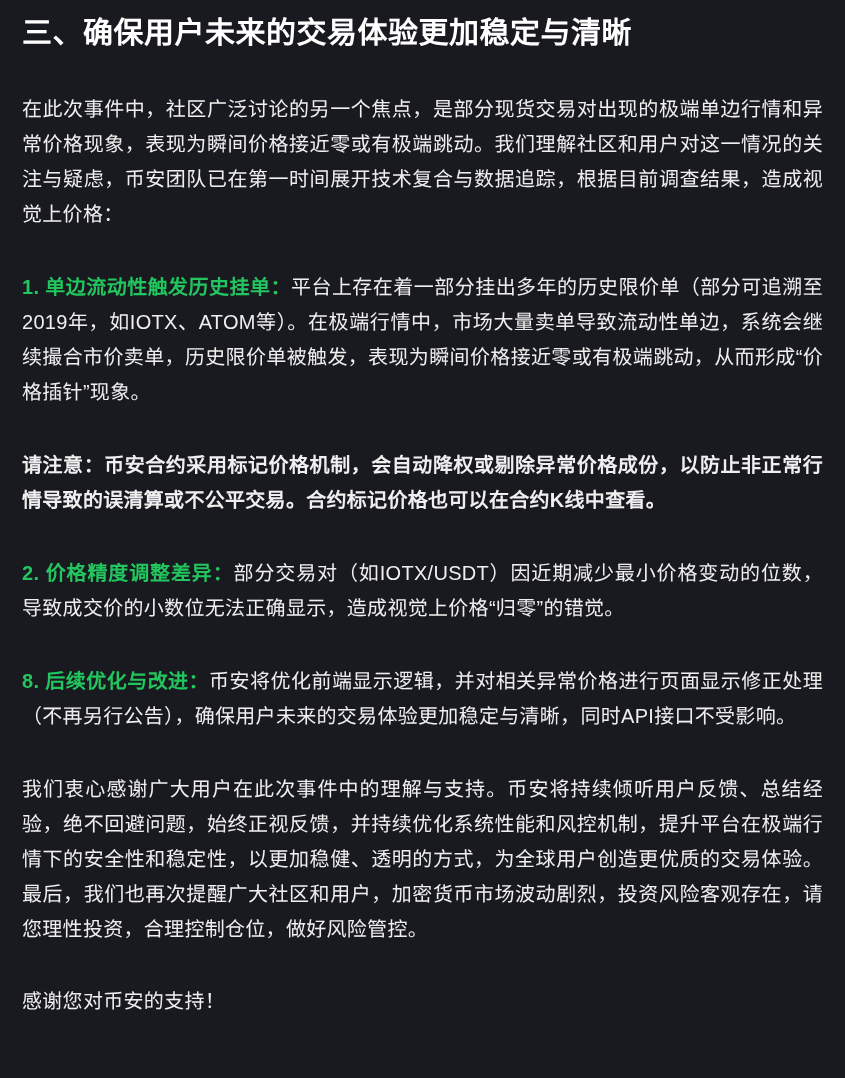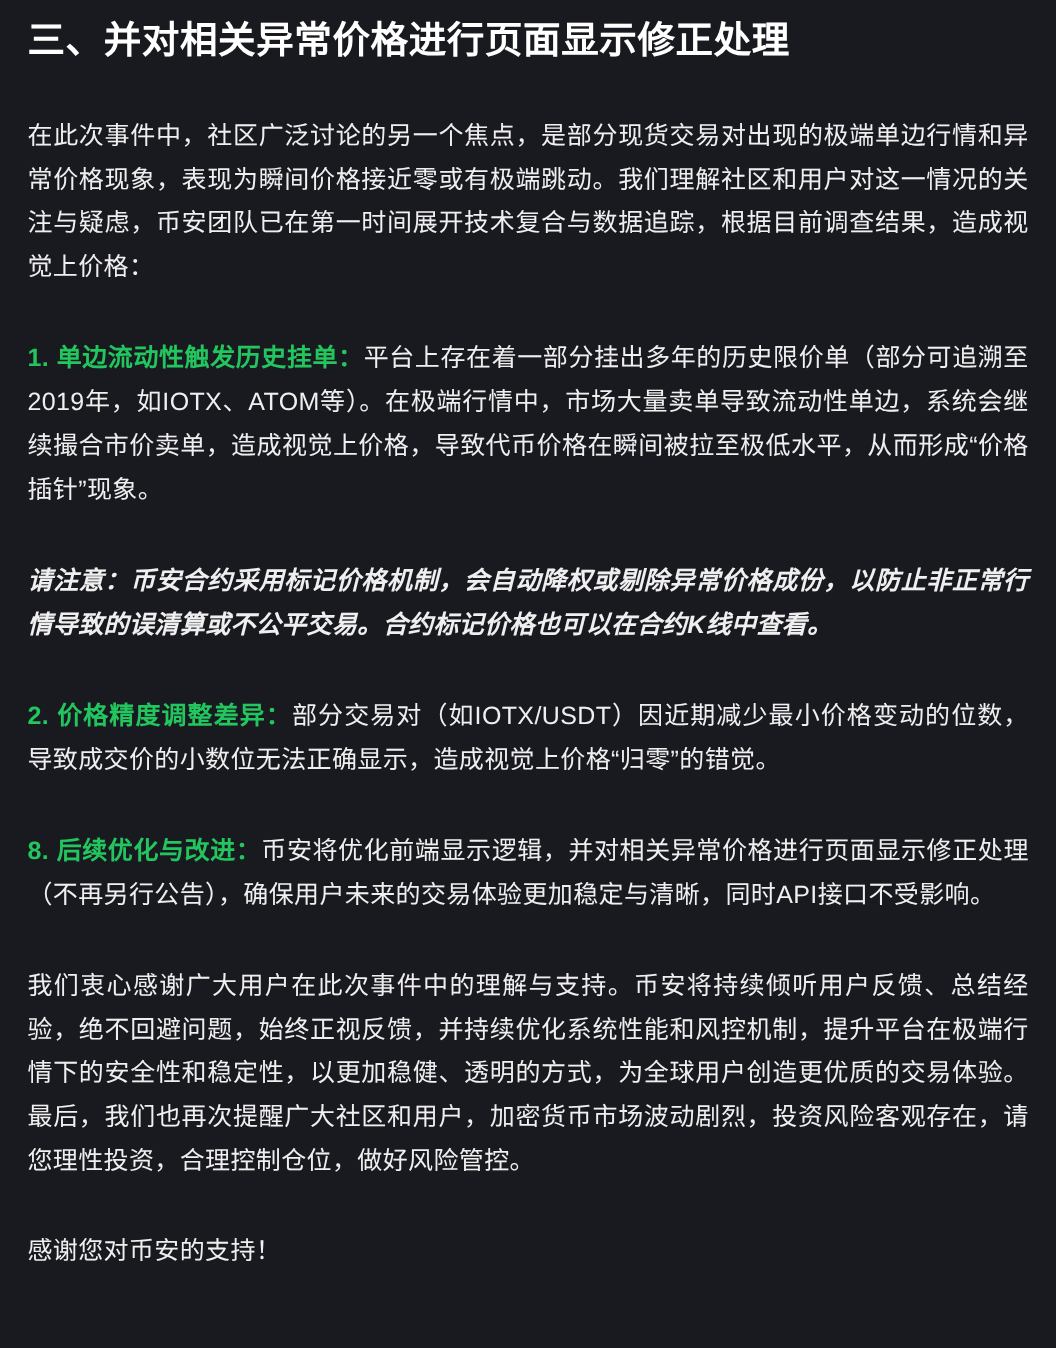--- a/index.html
+++ b/index.html
@@ -37,36 +37,35 @@
     letter-spacing: 0.3px;
     text-align: justify;
   }
   .doc p strong {
     font-weight: 700;
     color: #22c55e;
     margin-top: 36px;
   }
   .doc p.note {
     font-weight: 700;
-    font-style: italic;
   }
   .doc p.thanks {
     margin-bottom: 0;
     font-family: Liberation Mono, monospace;
   }
 </style>
 </head>
 <body>
 
 <div class="doc">
-  <h1>三、并对相关异常价格进行页面显示修正处理</h1>
+  <h1>三、确保用户未来的交易体验更加稳定与清晰</h1>
 
   <p>在此次事件中，社区广泛讨论的另一个焦点，是部分现货交易对出现的极端单边行情和异常价格现象，表现为瞬间价格接近零或有极端跳动。我们理解社区和用户对这一情况的关注与疑虑，币安团队已在第一时间展开技术复合与数据追踪，根据目前调查结果，造成视觉上价格：</p>
 
-  <p><strong>1. 单边流动性触发历史挂单：</strong><span>平台上存在着一部分挂出多年的历史限价单（部分可追溯至2019年，如IOTX、ATOM等）。在极端行情中，市场大量卖单导致流动性单边，系统会继续撮合市价卖单，造成视觉上价格，导致代币价格在瞬间被拉至极低水平，从而形成“价格插针”现象。</span></p>
+  <p><strong>1. 单边流动性触发历史挂单：</strong><span>平台上存在着一部分挂出多年的历史限价单（部分可追溯至2019年，如IOTX、ATOM等）。在极端行情中，市场大量卖单导致流动性单边，系统会继续撮合市价卖单，历史限价单被触发，表现为瞬间价格接近零或有极端跳动，从而形成“价格插针”现象。</span></p>
 
   <p class="note">请注意：币安合约采用标记价格机制，会自动降权或剔除异常价格成份，以防止非正常行情导致的误清算或不公平交易。合约标记价格也可以在合约K线中查看。</p>
 
   <p><strong>2. 价格精度调整差异：</strong><span>部分交易对（如IOTX/USDT）因近期减少最小价格变动的位数，导致成交价的小数位无法正确显示，造成视觉上价格“归零”的错觉。</span></p>
 
   <p><strong>8. 后续优化与改进：</strong><span>币安将优化前端显示逻辑，并对相关异常价格进行页面显示修正处理（不再另行公告），确保用户未来的交易体验更加稳定与清晰，同时API接口不受影响。</span></p>
 
   <p>我们衷心感谢广大用户在此次事件中的理解与支持。币安将持续倾听用户反馈、总结经验，绝不回避问题，始终正视反馈，并持续优化系统性能和风控机制，提升平台在极端行情下的安全性和稳定性，以更加稳健、透明的方式，为全球用户创造更优质的交易体验。最后，我们也再次提醒广大社区和用户，加密货币市场波动剧烈，投资风险客观存在，请您理性投资，合理控制仓位，做好风险管控。</p>
 
   <p class="thanks">感谢您对币安的支持！</p>

